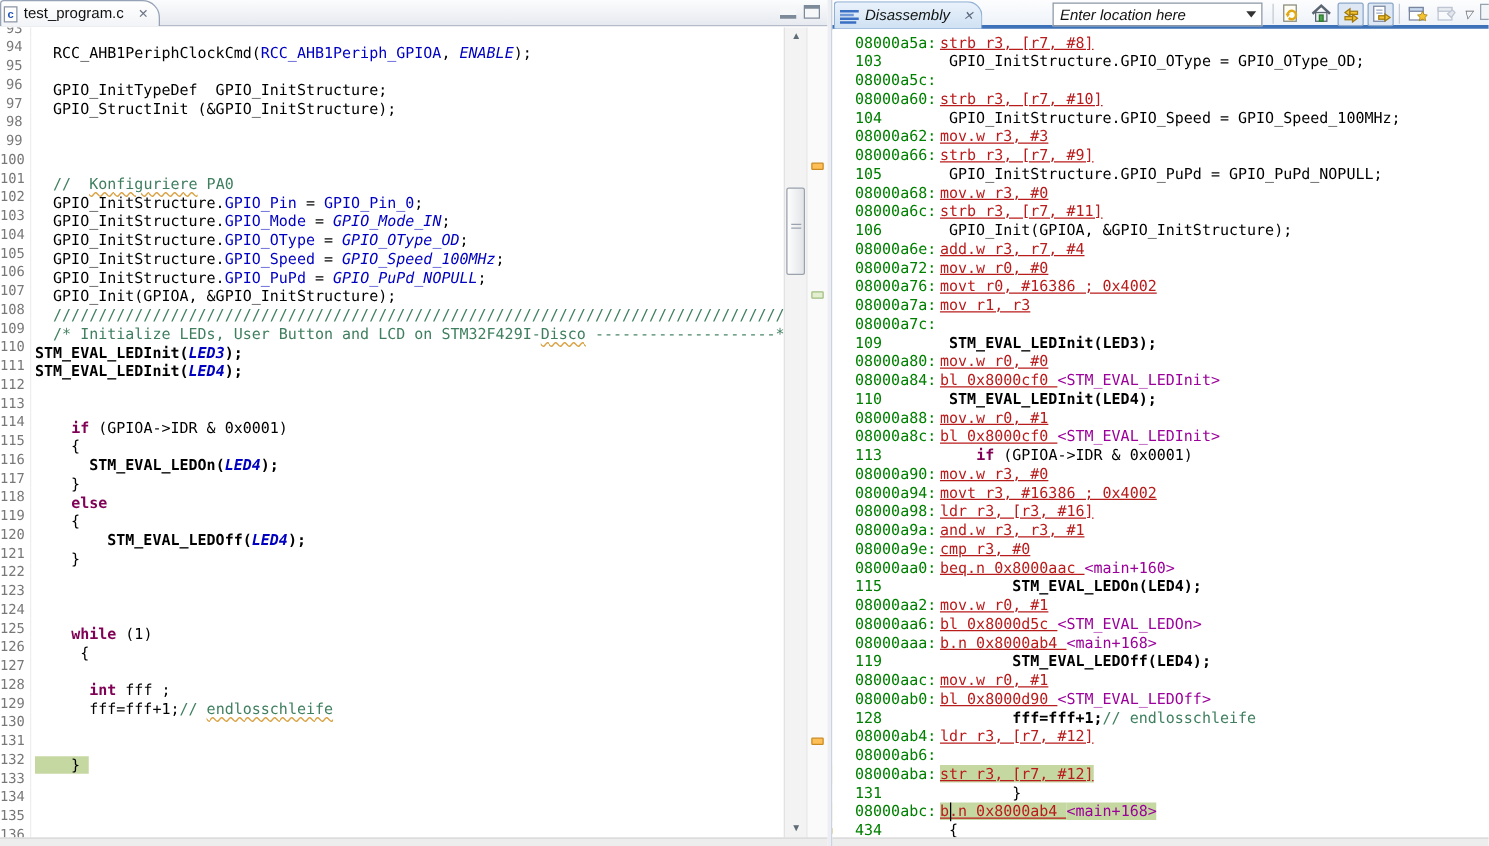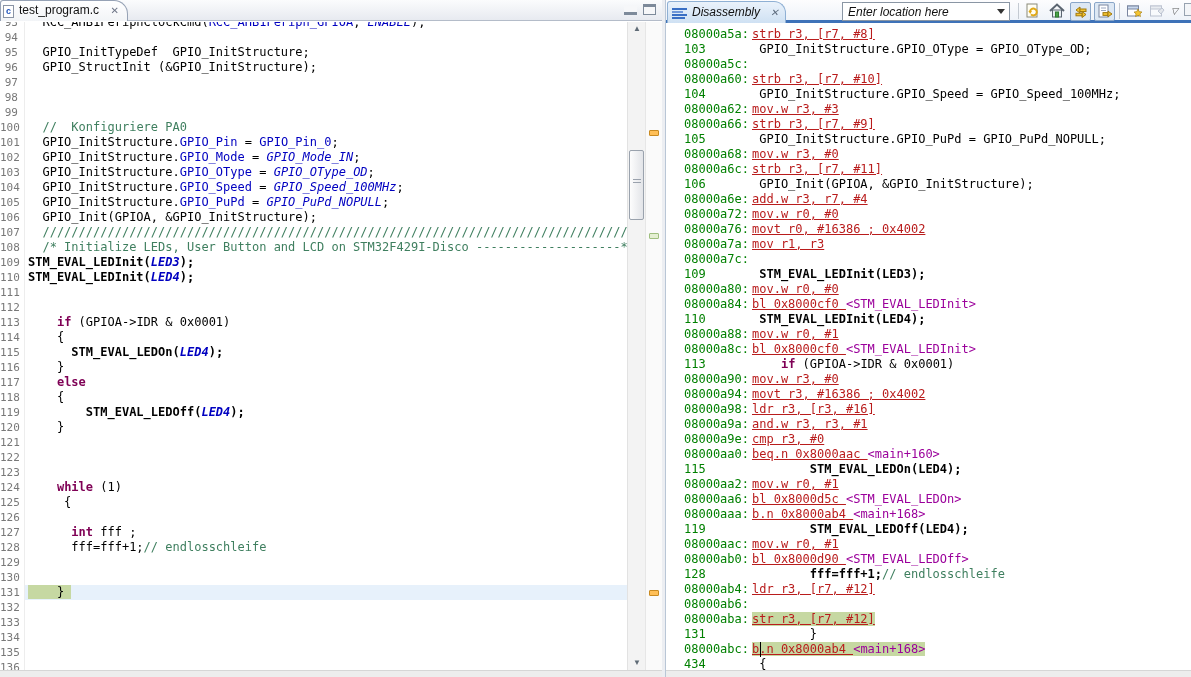--- a/index.html
+++ b/index.html
@@ -21,29 +21,29 @@
   .winbtn { position:absolute; top:4px; width:13px; height:11px; border:1px solid #7d8a9a; background:#f6f7f9; }
   .winbtn.min { border:none; border-bottom:3px solid #7d8a9a; height:9px; top:6px; }
   .winbtn.max { border-top:3px solid #7d8a9a; }
 
   
   #code-wrap { position:absolute; left:0; top:22px; width:627px; height:648px; overflow:hidden; background:#fff; }
   #code-lines { margin-top:-7px; font-family:"DejaVu Sans Mono", monospace; font-size:12px; line-height:15px; }
   .ed-row { display:flex; height:15px; white-space:pre; }
   .ed-row .ln { width:25px; flex:0 0 25px; text-align:right; padding-right:6px; color:#787878;
                 background:#fff; border-right:1px solid #ededed; font-size:11px; }
-  .ed-row .lt { flex:1; padding-left:3px; }
+  .ed-row .lt { flex:1; padding-left:3px;margin-top:20px; }
   .ed-row.exec .lt { background:#e7f1fb; }
   .g  { background:#c6d8a2; }
   .kw { color:#7f0055; font-weight:bold; }
   .cm { color:#3f7f5f; }
   .fld,.mac { color:#0000c0; }
   .en { color:#0000c0; font-style:italic; }
   .b  { font-weight:bold; }
-  .sq { text-decoration-style:wavy; text-decoration-color:#d9a244;
+  .sq { text-decoration:underline; text-decoration-style:wavy; text-decoration-color:#d9a244;
         text-decoration-thickness:1px; text-underline-offset:2px; }
 
   
   #ed-vscroll { position:absolute; left:627px; top:22px; width:18px; height:648px; background:#f3f3f3;
                 border-left:1px solid #e2e2e2; }
   .sb-arrow { position:absolute; left:0; width:18px; height:14px; color:#5f6b76; font-size:8px;
               text-align:center; line-height:14px; }
   #ed-thumb { position:absolute; left:1px; top:128px; width:15px; height:70px;
               background:linear-gradient(90deg,#fdfdfd,#e2e4e8); border:1px solid #9aa2ad; border-radius:2px; }
   #ed-thumb .grip { margin:28px auto 0; width:8px; border-top:1px solid #9aa2ad; border-bottom:1px solid #9aa2ad; height:4px; }

